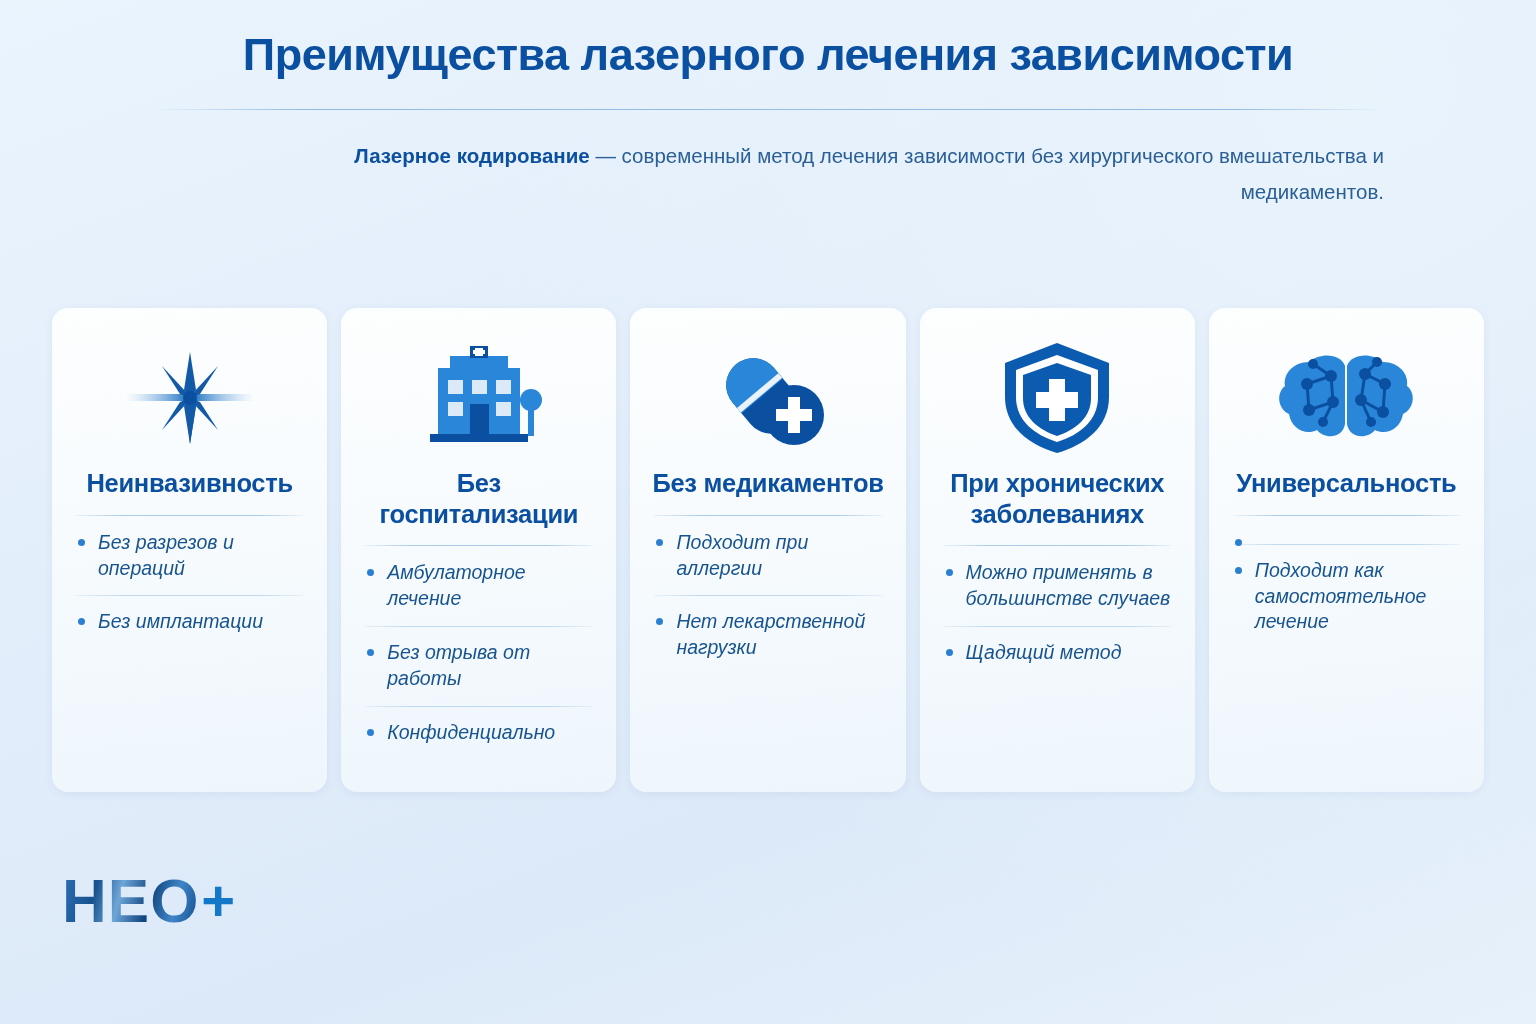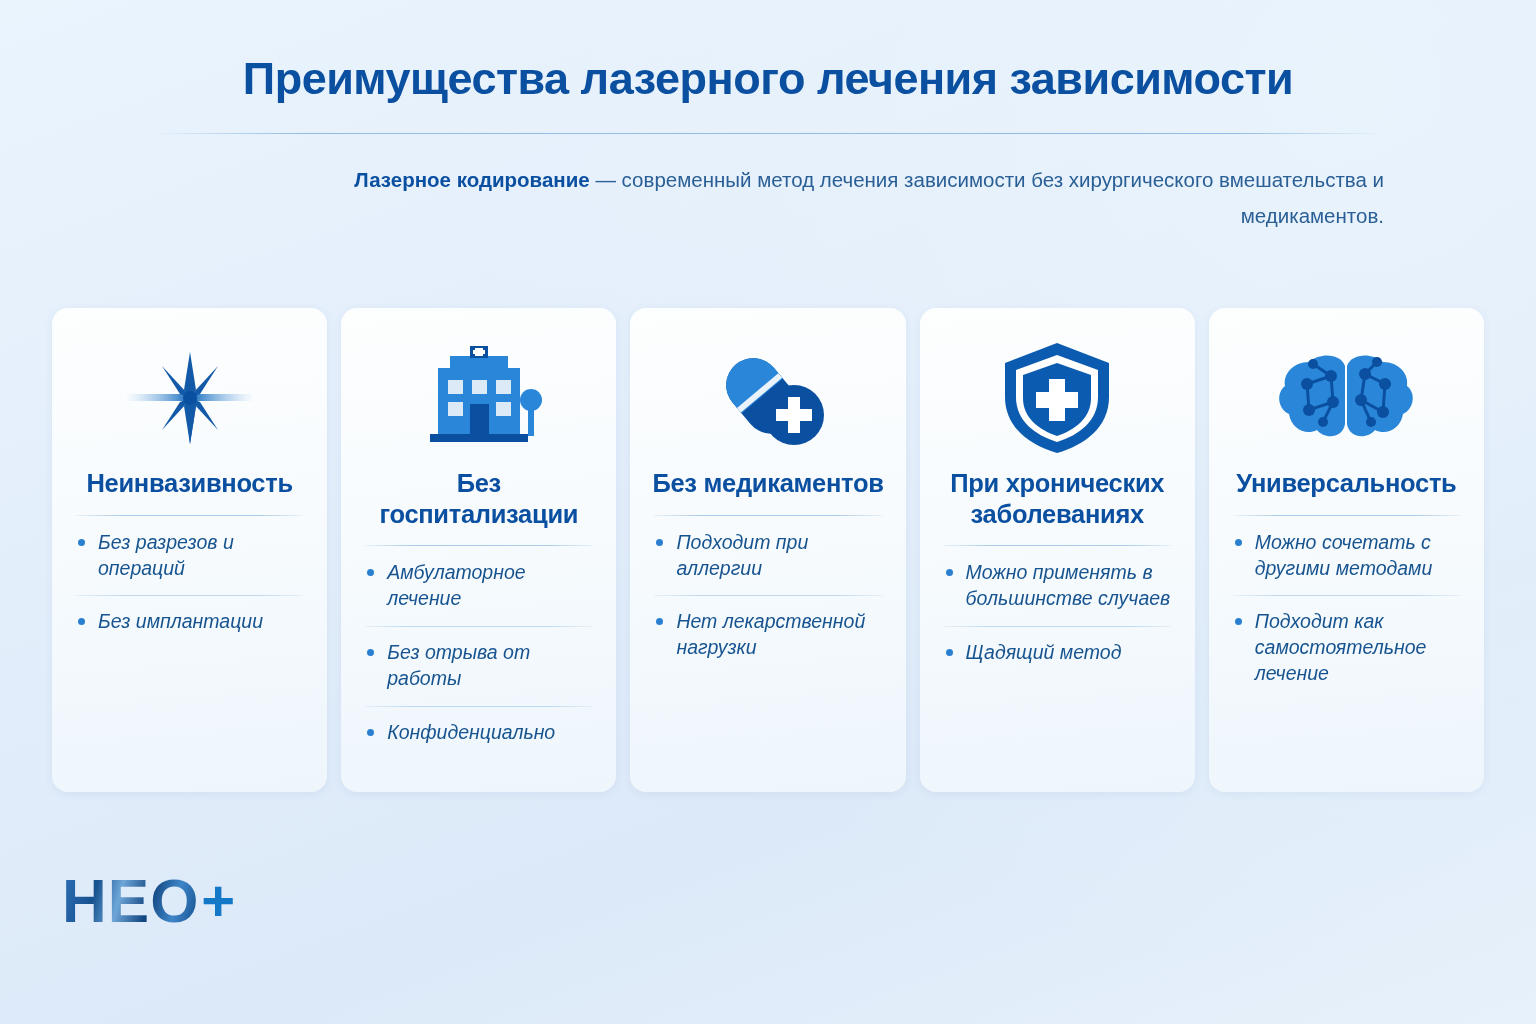--- a/index.html
+++ b/index.html
@@ -12,21 +12,21 @@
     font-family: "Liberation Sans", sans-serif;
     background:
       radial-gradient(circle at 88% 8%, #e9f3fc 0%, rgba(233,243,252,0) 55%),
       linear-gradient(160deg, #eaf4fd 0%, #e3eefb 38%, #dce9f8 70%, #e7f1fb 100%);
     color: #0d3f7a;
     position: relative;
   }
 
   
   .header {
-    padding-top: 54px;
+    padding-top: 30px;
     text-align: center;
   }
   .title {
     font-size: 45px;
     font-weight: bold;
     letter-spacing: -0.5px;
     color: #0b4fa0;
     line-height: 1.12;
   }
   .title-rule {
@@ -291,21 +291,21 @@
           <circle cx="88" cy="54" r="6"></circle>
             <circle cx="110" cy="66" r="6"></circle>
           <circle cx="104" cy="16" r="5"></circle>
             <circle cx="98" cy="76" r="5"></circle>
         </g>
       </svg>
     </div>
     <div class="card-title">Универсальность</div>
     <div class="card-title-rule"></div>
     <ul class="bullets">
-      <li><span class="dot"></span><span>Можно сочетать с другими методами</span></li>
+      <li><span class="dot"></span></li>
       <div class="bullet-rule"></div>
       <li><span class="dot"></span><span>Подходит как самостоятельное лечение</span></li>
     </ul>
   </div>
 
 </div>
 
 <div class="logo">
   <span class="logo-text">НЕО</span>
   <span class="logo-plus">+</span>

